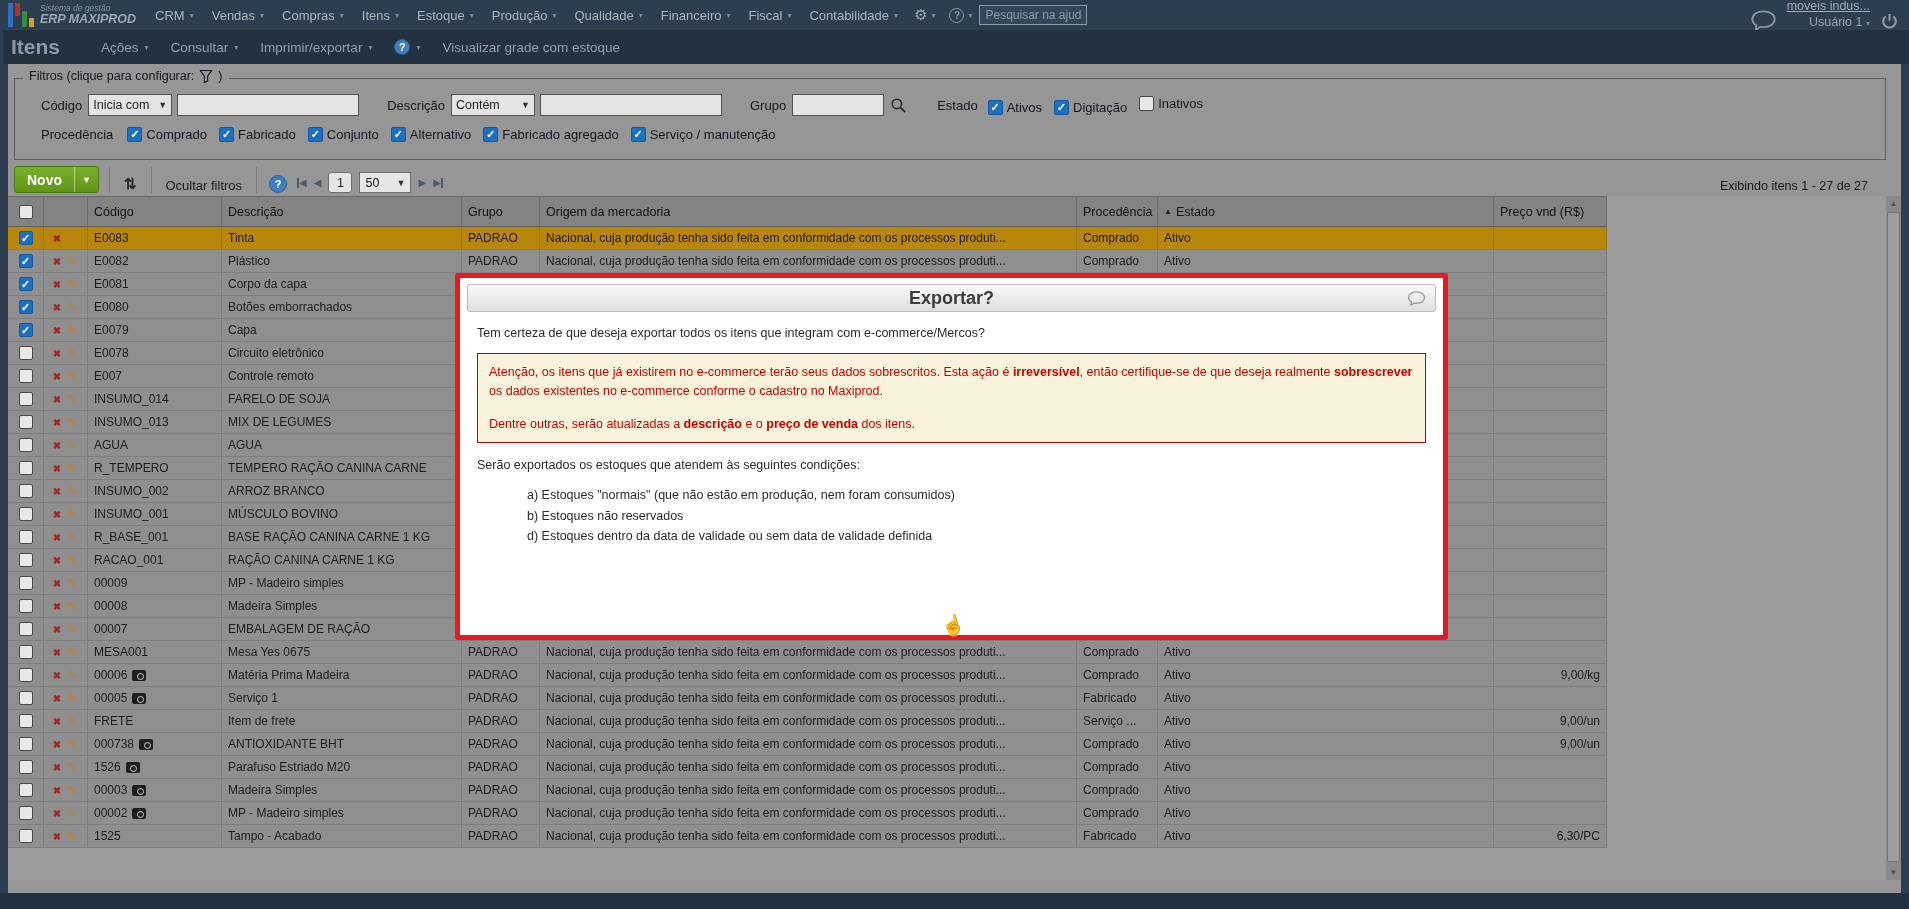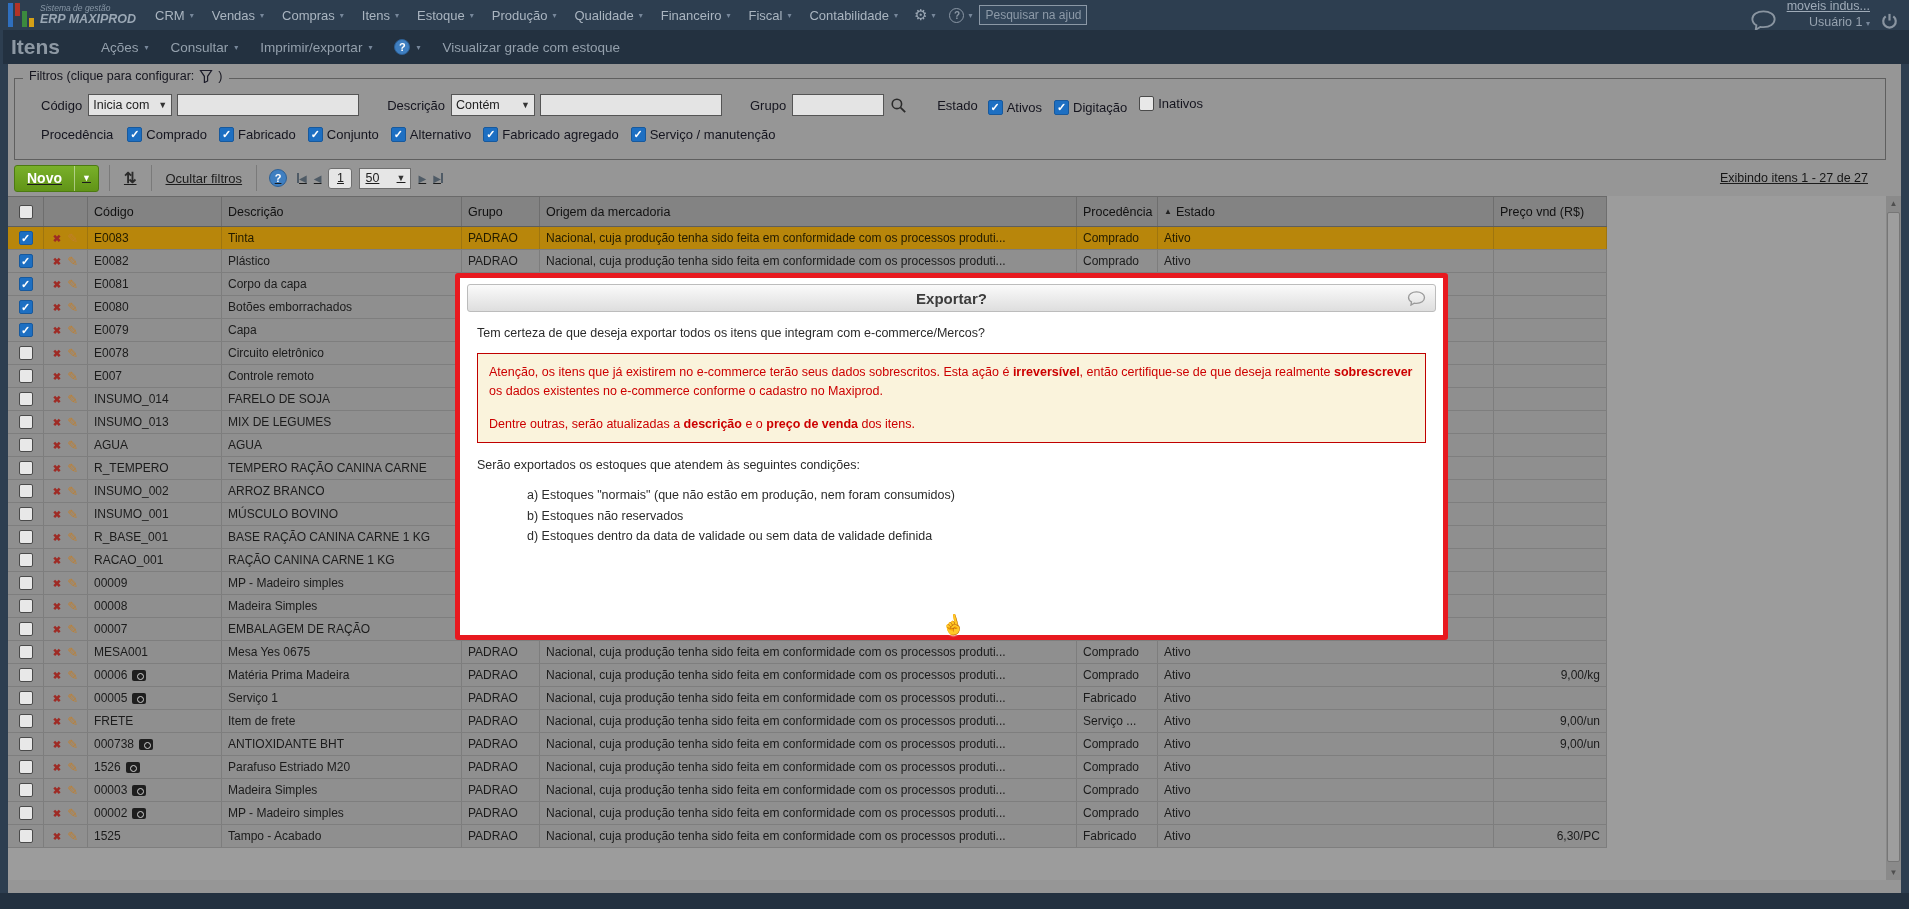--- a/index.html
+++ b/index.html
@@ -49,21 +49,21 @@
   .flabel { margin-right:6px; }
   .fselect { height:22px; background:#e4e4e4; border:1px solid #555; display:inline-flex; align-items:center; justify-content:space-between; padding:0 4px; font-size:12.5px; color:#222; min-width:84px; cursor:pointer; }
   .fselect .caret { color:#333; font-size:9px; margin-left:8px; }
   .ftext { height:22px; background:#e4e4e4; border:1px solid #555; width:182px; font-size:12.5px; padding:0 4px; color:#222; outline:none; }
   .cbitem { display:inline-flex; align-items:center; gap:4px; margin-right:12px; cursor:pointer; }
   .cb { width:15px; height:15px; border:1px solid #4a4a4a; border-radius:2px; background:#e8e8e8; display:inline-flex; align-items:center; justify-content:center; }
   .cb.checked { background:#1d6fc2; border-color:#17599d; color:#fff; font-size:11px; font-weight:bold; }
   .cb.checked::after { content:"✓"; }
 
   
-  .toolbar { position:absolute; left:14px; top:163px; width:1872px; height:30px; display:flex; align-items:center; font-size:13px; color:#1c1c1c;text-decoration:underline; }
+  .toolbar { position:absolute; left:14px; top:163px; width:1872px; height:30px; display:flex; align-items:flex-end; font-size:13px; color:#1c1c1c; }
   .btn-novo { display:inline-flex; align-items:stretch; height:27px; background:linear-gradient(#79b02a,#619417); border:1px solid #4c7a12; border-radius:3px; color:#fff; font-weight:bold; font-size:14px; cursor:pointer; overflow:hidden; }
   .btn-novo .nl { display:flex; align-items:center; padding:0 12px; }
   .btn-novo .nsep { width:1px; background:rgba(255,255,255,.45); }
   .btn-novo .ncar { display:flex; align-items:center; padding:0 7px; font-size:9px; }
   .tsep { width:1px; height:26px; background:#7a7a7a; margin:0 10px; }
   .tool-ic { font-size:15px; font-weight:bold; color:#2b2b2b; cursor:pointer; padding:0 4px; }
   .tool-txt { cursor:pointer; padding:0 4px; }
   .bluedot { width:18px; height:18px; border-radius:50%; background:#3f7fc1; border:1px solid #2d6096; color:#fff; font-weight:bold; font-size:11px; display:inline-flex; align-items:center; justify-content:center; cursor:pointer; margin:0 10px 0 2px; }
   .pager { display:flex; align-items:center; gap:7px; }
   .pg { color:#4f5b66; font-size:10px; cursor:pointer; display:inline-flex; align-items:center; }
@@ -93,21 +93,21 @@
   .rowcb { width:14px; height:14px; }
 
   
   .vscroll { position:absolute; left:1886px; top:196px; width:15px; height:684px; background:#8a8a8a; }
   .varrow { position:absolute; left:0; width:15px; height:15px; color:#4f4f4f; font-size:8px; display:flex; align-items:center; justify-content:center; cursor:pointer; }
   .vup { top:0; } .vdown { bottom:0; }
   .vthumb { position:absolute; left:1px; top:16px; width:13px; height:650px; background:#9e9e9e; border:1px solid #767676; border-radius:2px; }
 
   
   .modal { position:absolute; left:455px; top:273px; width:993px; height:367px; border:5px solid #e8191f; background:#fff; border-radius:3px; z-index:50; display:flex; flex-direction:column; }
-  .mtitle { margin:6px 7px 0 7px; height:28px; background:linear-gradient(#fafafa,#dedede); border:1px solid #bcbcbc; border-radius:3px; display:flex; align-items:center; justify-content:center; position:relative; font-size:15px; font-weight:bold; color:#3c3c3c; cursor:move; }
+  .mtitle { margin:6px 7px 0 7px; height:28px; background:linear-gradient(#fafafa,#dedede); border:1px solid #bcbcbc; border-radius:3px; display:flex; align-items:center; justify-content:center; position:relative; font-size:18px; font-weight:bold; color:#3c3c3c; cursor:move; }
   .mbubble { position:absolute; right:9px; top:6px; }
   .mbody { padding:14px 17px 0 17px; display:flex; flex-direction:column; flex:1; font-size:12.5px; color:#2b2b2b; }
   .warnbox { margin-top:13px; border:1px solid #c00000; background:#faf3dc; padding:9px 11px; color:#cc0000; line-height:1.5; }
   .warnp + .warnp { margin-top:14px; }
   .mintro { margin-top:15px; }
   .mconds { margin-top:13px; margin-left:50px; line-height:1.62; }
   .mbtns { margin-top:auto; margin-bottom:11px; display:flex; justify-content:center; gap:7px; }
   .mbtn { height:25px; padding:0 10px; border-radius:3px; font-size:13.5px; color:#333; cursor:pointer; display:inline-flex; align-items:center; }
   .mbtn-yes { background:linear-gradient(#fbe98f,#f2d45c); border:1px solid #cfa72d; box-shadow:0 0 3px #e8c84a; }
   .mbtn-no { background:linear-gradient(#ececec,#d9d9d9); border:1px solid #a3a3a3; }

